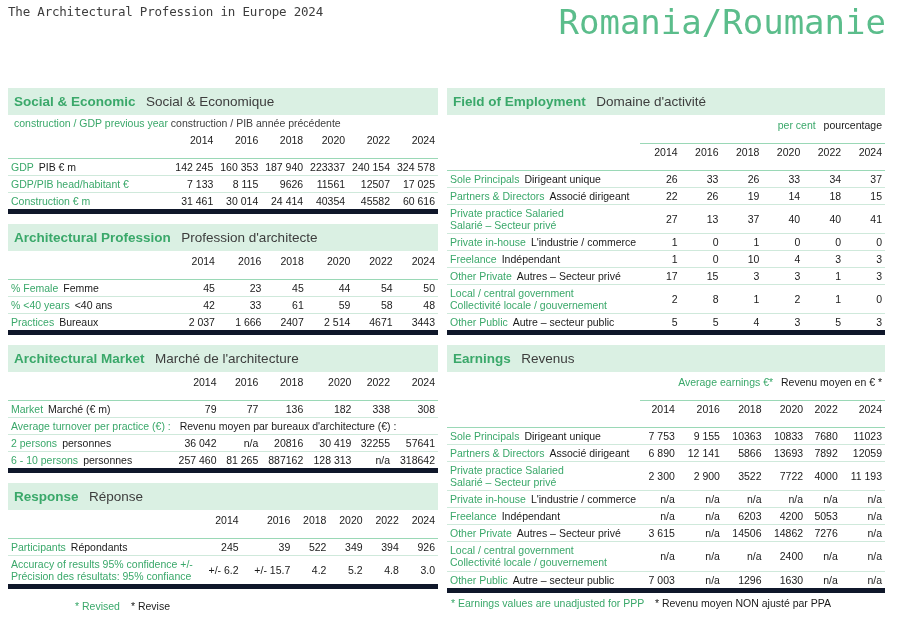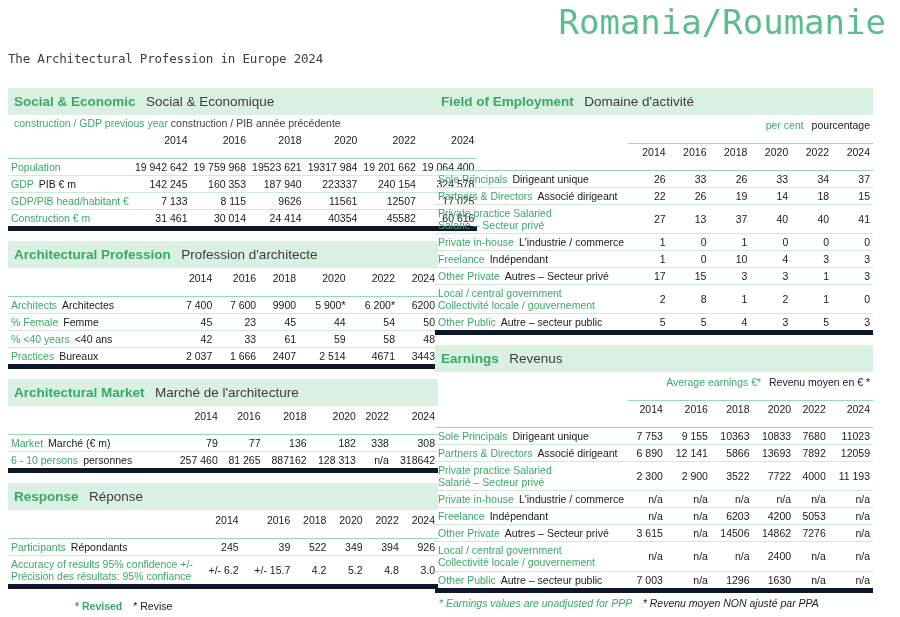--- a/index.html
+++ b/index.html
@@ -15,40 +15,39 @@
     overflow: hidden;
   }
   
   .doc-title {
     position: absolute;
     left: 8px; top: 4px;
     font-size: 12.5px;
     color: #3d3d3d;
     font-family: "DejaVu Sans Mono", monospace;
     letter-spacing: -0.2px;
-    margin-top: 47px;
   }
   .country-title {
     position: absolute;
     right: 14px; top: 2px;
     font-size: 34px;
     color: #5bbd8b;
     font-family: "DejaVu Sans Mono", monospace;
     letter-spacing: 0px;
     font-weight: 400;
   }
   
   .col-left {
     position: absolute;
     left: 8px; top: 88px;
     width: 430px;
   }
   .col-right {
     position: absolute;
-    left: 435px; top: 88px;
+    left: 447px; top: 88px;
     width: 438px;
   }
   
   .sec-head {
     background: #daf0e3;
     padding: 4px 6px 5px 6px;
     margin-bottom: 2px;
   }
   .sec-head .en {
     color: #3aa86a;
@@ -105,30 +104,29 @@
   .spanhead .fr { color: #1a1a1a; margin-left: 5px; }
   .caption-row td {
     padding-top: 2px; padding-bottom: 2px;
   }
   .caption-row .en { color: #3aa86a; }
   .caption-row .fr { color: #1a1a1a; }
   .footnote {
     font-size: 10.5px;
     margin-top: 4px;
     padding-left: 4px;
-    font-style: italic;
   }
   .footnote .en { color: #3aa86a; }
   .footnote .fr { color: #1a1a1a; margin-left: 8px; }
   .revised-note {
     position: absolute;
     left: 75px; top: 600px;
     font-size: 10.5px;
   }
-  .revised-note .en { color: #3aa86a; font-weight: bold; }
+  .revised-note .en { color: #3aa86a; }
   .revised-note .fr { color: #1a1a1a; margin-left: 8px; }
   .two-line { line-height: 1.15; white-space: normal; }
   .gap { height: 10px; }
 </style>
 </head>
 <body>
 
 <div class="page">
 
   <div class="doc-title">The Architectural Profession in Europe 2024</div>
@@ -151,29 +149,20 @@
           <th>2014</th>
           <th>2016</th>
           <th>2018</th>
           <th>2020</th>
           <th>2022</th>
           <th>2024</th>
         </tr>
       </thead>
       <tbody>
         <tr>
-          <td class="lbl"><span class="en">Population</span><span class="fr"></span></td>
-          <td class="num">19 942 642</td>
-          <td class="num">19 759 968</td>
-          <td class="num">19523 621</td>
-          <td class="num">19317 984</td>
-          <td class="num">19 201 662</td>
-          <td class="num">19 064 400</td>
-        </tr>
-        <tr>
           <td class="lbl"><span class="en">GDP</span><span class="fr">PIB € m</span></td>
           <td class="num">142 245</td>
           <td class="num">160 353</td>
           <td class="num">187 940</td>
           <td class="num">223337</td>
           <td class="num">240 154</td>
           <td class="num">324 578</td>
         </tr>
         <tr>
           <td class="lbl"><span class="en">GDP/PIB head/habitant €</span></td>
@@ -209,29 +198,20 @@
           <th>2014</th>
           <th>2016</th>
           <th>2018</th>
           <th>2020</th>
           <th>2022</th>
           <th>2024</th>
         </tr>
       </thead>
       <tbody>
         <tr>
-          <td class="lbl"><span class="en">Architects</span><span class="fr">Architectes</span></td>
-          <td class="num">7 400</td>
-          <td class="num">7 600</td>
-          <td class="num">9900</td>
-          <td class="num">5 900*</td>
-          <td class="num">6 200*</td>
-          <td class="num">6200</td>
-        </tr>
-        <tr>
           <td class="lbl"><span class="en">% Female</span><span class="fr">Femme</span></td>
           <td class="num">45</td>
           <td class="num">23</td>
           <td class="num">45</td>
           <td class="num">44</td>
           <td class="num">54</td>
           <td class="num">50</td>
         </tr>
         <tr>
           <td class="lbl"><span class="en">% &lt;40 years</span><span class="fr">&lt;40 ans</span></td>
@@ -274,20 +254,35 @@
       </thead>
       <tbody>
         <tr>
           <td class="lbl"><span class="en">Market</span><span class="fr">Marché (€ m)</span></td>
           <td class="num">79</td>
           <td class="num">77</td>
           <td class="num">136</td>
           <td class="num">182</td>
           <td class="num">338</td>
           <td class="num">308</td>
+        </tr>
+        <tr class="caption-row">
+          <td colspan="7">
+            <span class="en">Average turnover per practice (€) :</span>
+            <span class="fr" style="margin-left:6px">Revenu moyen par bureaux d'architecture (€) :</span>
+          </td>
+        </tr>
+        <tr>
+          <td class="lbl"><span class="en">2 persons</span><span class="fr">personnes</span></td>
+          <td class="num">36 042</td>
+          <td class="num">n/a</td>
+          <td class="num">20816</td>
+          <td class="num">30 419</td>
+          <td class="num">32255</td>
+          <td class="num">57641</td>
         </tr>
         <tr>
           <td class="lbl"><span class="en">6 - 10 persons</span><span class="fr">personnes</span></td>
           <td class="num">257 460</td>
           <td class="num">81 265</td>
           <td class="num">887162</td>
           <td class="num">128 313</td>
           <td class="num">n/a</td>
           <td class="num">318642</td>
         </tr>

